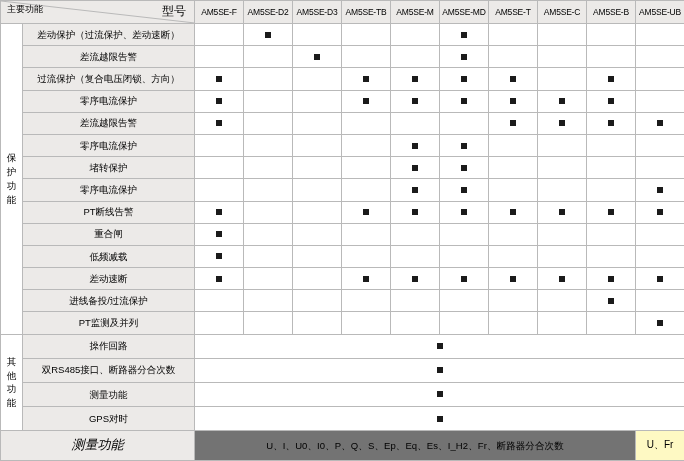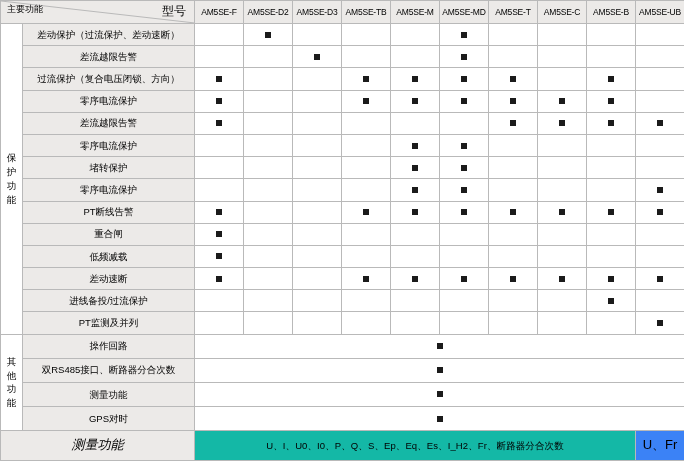--- a/index.html
+++ b/index.html
@@ -95,27 +95,27 @@
     background: #1b1b1b;
     vertical-align: middle;
   }
   
   td.meas-label {
     background: #eceae8;
     font-size: 13px;
     font-style: italic;
   }
   td.meas-value {
-    background: #14b8a6;
+    background: #737373;
     font-size: 9.5px;
     letter-spacing: 0.1px;
   }
   td.meas-value-right {
-    background: #3b82f6;
-    font-size: 13px;
+    background: #fef9c3;
+    font-size: 10px;
   }
 </style>
 </head>
 <body>
 
 <div id="sheet">
   <table class="matrix">
     <colgroup>
       <col style="width:22px">
       <col style="width:172px">

